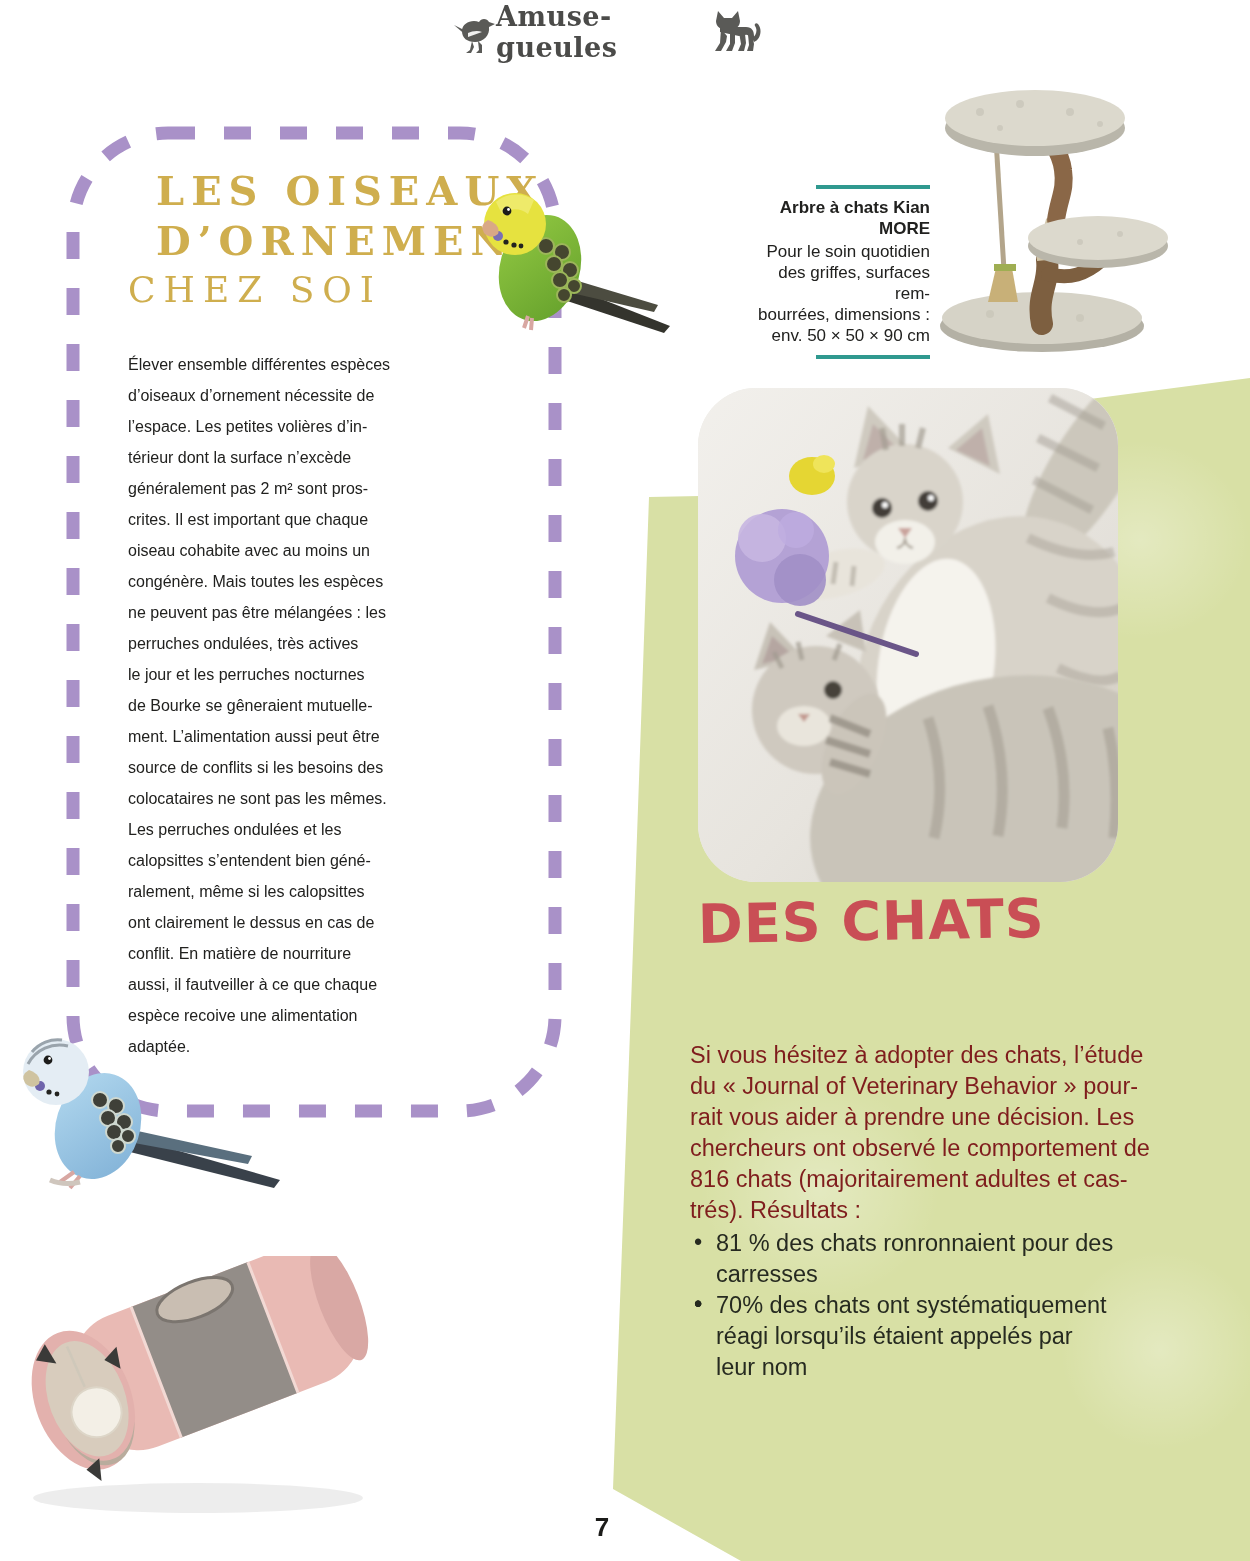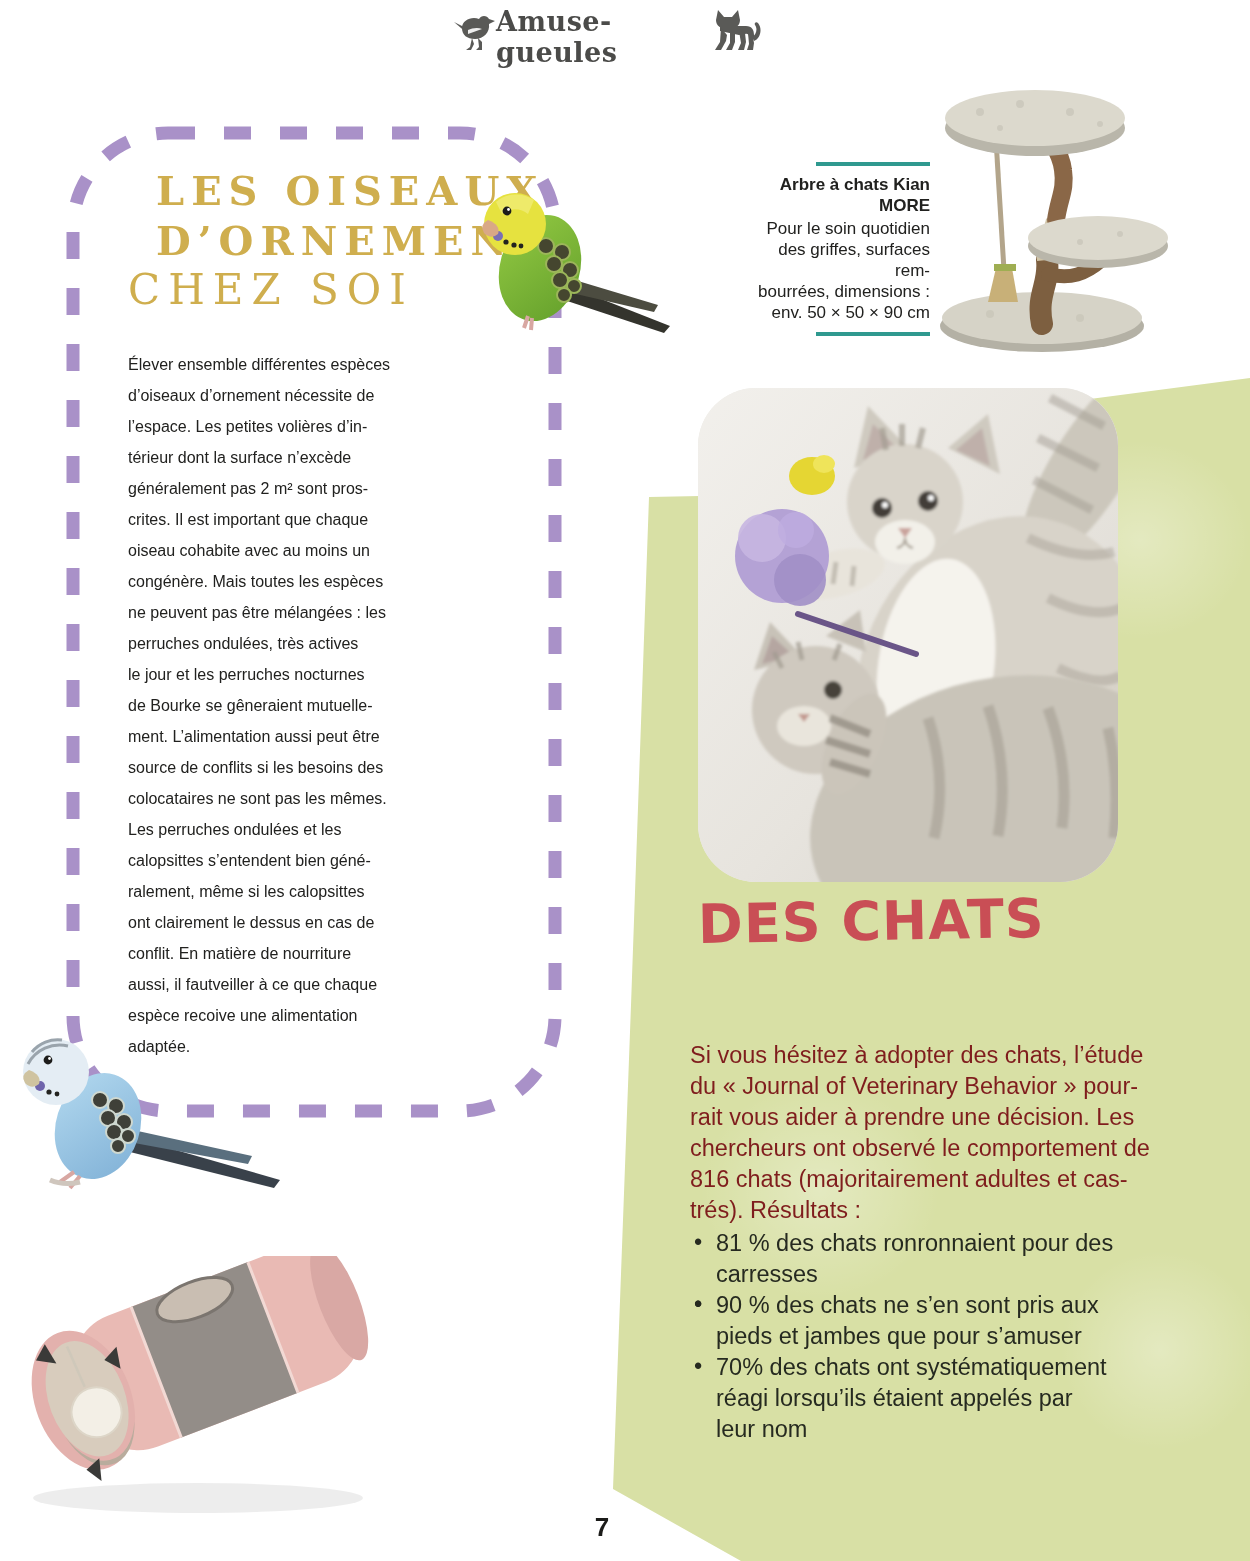--- a/index.html
+++ b/index.html
@@ -5,41 +5,41 @@
   html,body{margin:0;padding:0;background:#888;}
   .page{
     position:relative;width:1250px;height:1561px;background:#ffffff;
     margin:0 auto;overflow:hidden;
     font-family:"Liberation Sans",sans-serif;color:#1f1f1d;
   }
   .abs{position:absolute;}
   .preline{white-space:pre-line;}
 
   
-  .header{left:448px;top:6px;width:314px;height:52px;display:flex;align-items:flex-start;justify-content:space-between;z-index:6;}
+  .header{left:448px;top:6px;width:314px;height:52px;display:flex;align-items:center;justify-content:space-between;z-index:6;}
   .header-title{font-family:"DejaVu Serif","Liberation Serif",serif;font-weight:700;font-size:27px;color:#4b4b49;letter-spacing:0.5px;}
 
   
   .green-bg{left:0;top:0;width:1250px;height:1561px;background:#d8e0a5;z-index:1;
     clip-path:polygon(649px 497px,1085px 488px,1090px 399px,1250px 378px,1250px 1561px,741px 1561px,613px 1489px,631px 1005px);}
   .blob{border-radius:50%;z-index:1;background:radial-gradient(closest-side,rgba(255,255,255,.30),rgba(255,255,255,0));}
 
   
   .dash-frame{left:64px;top:124px;z-index:2;}
 
   
   .birds-title{left:128px;top:166px;z-index:4;color:#cfae4e;font-family:"DejaVu Serif","Liberation Serif",serif;}
   .birds-title .l1{font-size:40px;font-weight:700;letter-spacing:7px;line-height:50px;margin-left:28px;}
-  .birds-title .l2{font-size:42px;font-weight:400;letter-spacing:8px;line-height:48px;}
+  .birds-title .l2{font-size:36px;font-weight:400;letter-spacing:8px;line-height:48px;}
 
   .body-text{left:128px;top:336px;width:452px;z-index:4;font-size:16px;line-height:31px;color:#21211f;margin-top:13px;}
 
   
   .rule{height:4px;background:#2f998f;}
-  .product{z-index:4;font-size:17px;line-height:21px;color:#21211f;}
+  .product{z-index:4;font-size:17px;line-height:21px;color:#21211f;margin-top:23px;}
   .product .pname{font-weight:700;}
   .product-cattree{left:758px;top:162px;width:172px;text-align:right;}
   .product-cattree .rule{width:114px;margin-left:auto;}
   .product-tunnel{left:390px;top:1256px;width:182px;text-align:left;}
   .product-tunnel .rule{width:116px;}
   .product .pname{margin:8px 0 0 0;}
   .product .pdesc{margin:2px 0 9px 0;}
 
   
   .cat-photo{left:698px;top:388px;width:420px;height:494px;border-radius:58px;overflow:hidden;z-index:3;background:#edebe6;}
@@ -282,22 +282,21 @@
   <div class="abs cats-intro preline">Si vous hésitez à adopter des chats, l’étude
 du « Journal of Veterinary Behavior » pour-
 rait vous aider à prendre une décision. Les
 chercheurs ont observé le comportement de
 816 chats (majoritairement adultes et cas-
 trés). Résultats :</div>
   <ul class="abs cats-bullets">
     <li><span class="dot">•</span><span class="preline">81 % des chats ronronnaient pour des
 carresses</span></li>
     <li><span class="dot">•</span></li>
-    <li><span class="dot">•</span><span class="preline">90 % des chats ne s’en sont pris aux
-pieds et jambes que pour s’amuser</span></li>
+    <li><span class="dot">•</span></li>
     <li><span class="dot">•</span><span class="preline">70% des chats ont systématiquement
 réagi lorsqu’ils étaient appelés par
 leur nom</span></li>
   </ul>
 
   <div class="abs" style="left:2px;top:1022px;z-index:5;">
     <svg width="292" height="180" viewBox="0 0 292 180">
       <defs>
         <linearGradient id="bbody" x1="0" y1="0" x2="1" y2="1">
           <stop offset="0" stop-color="#b3d9ef"></stop>

